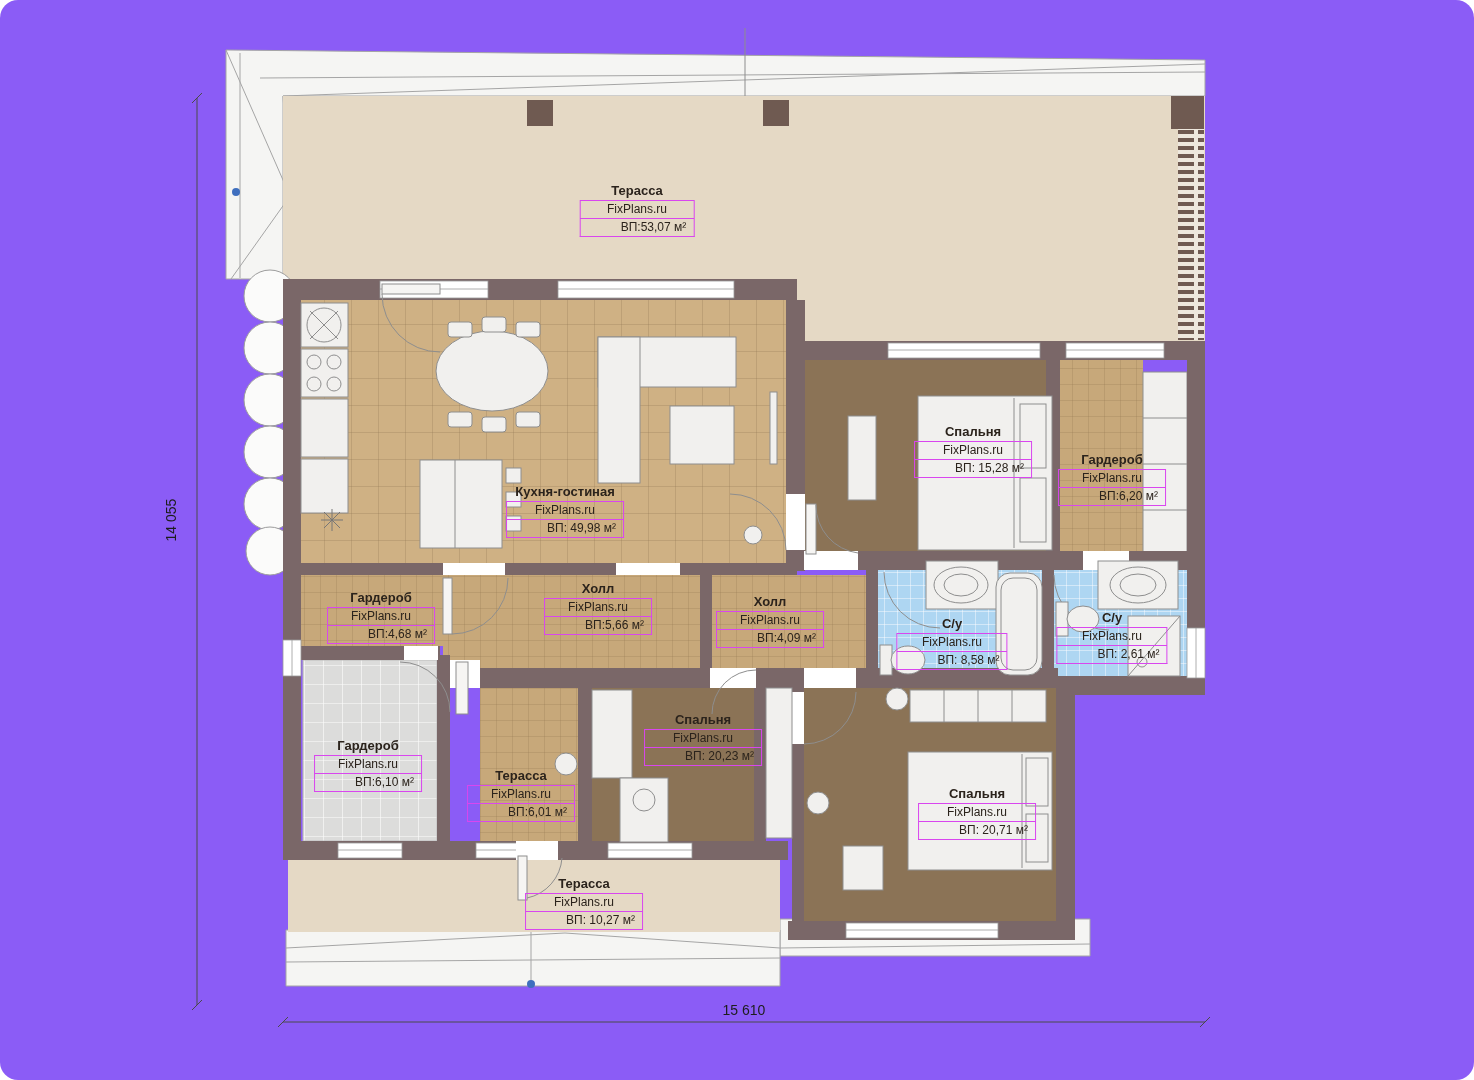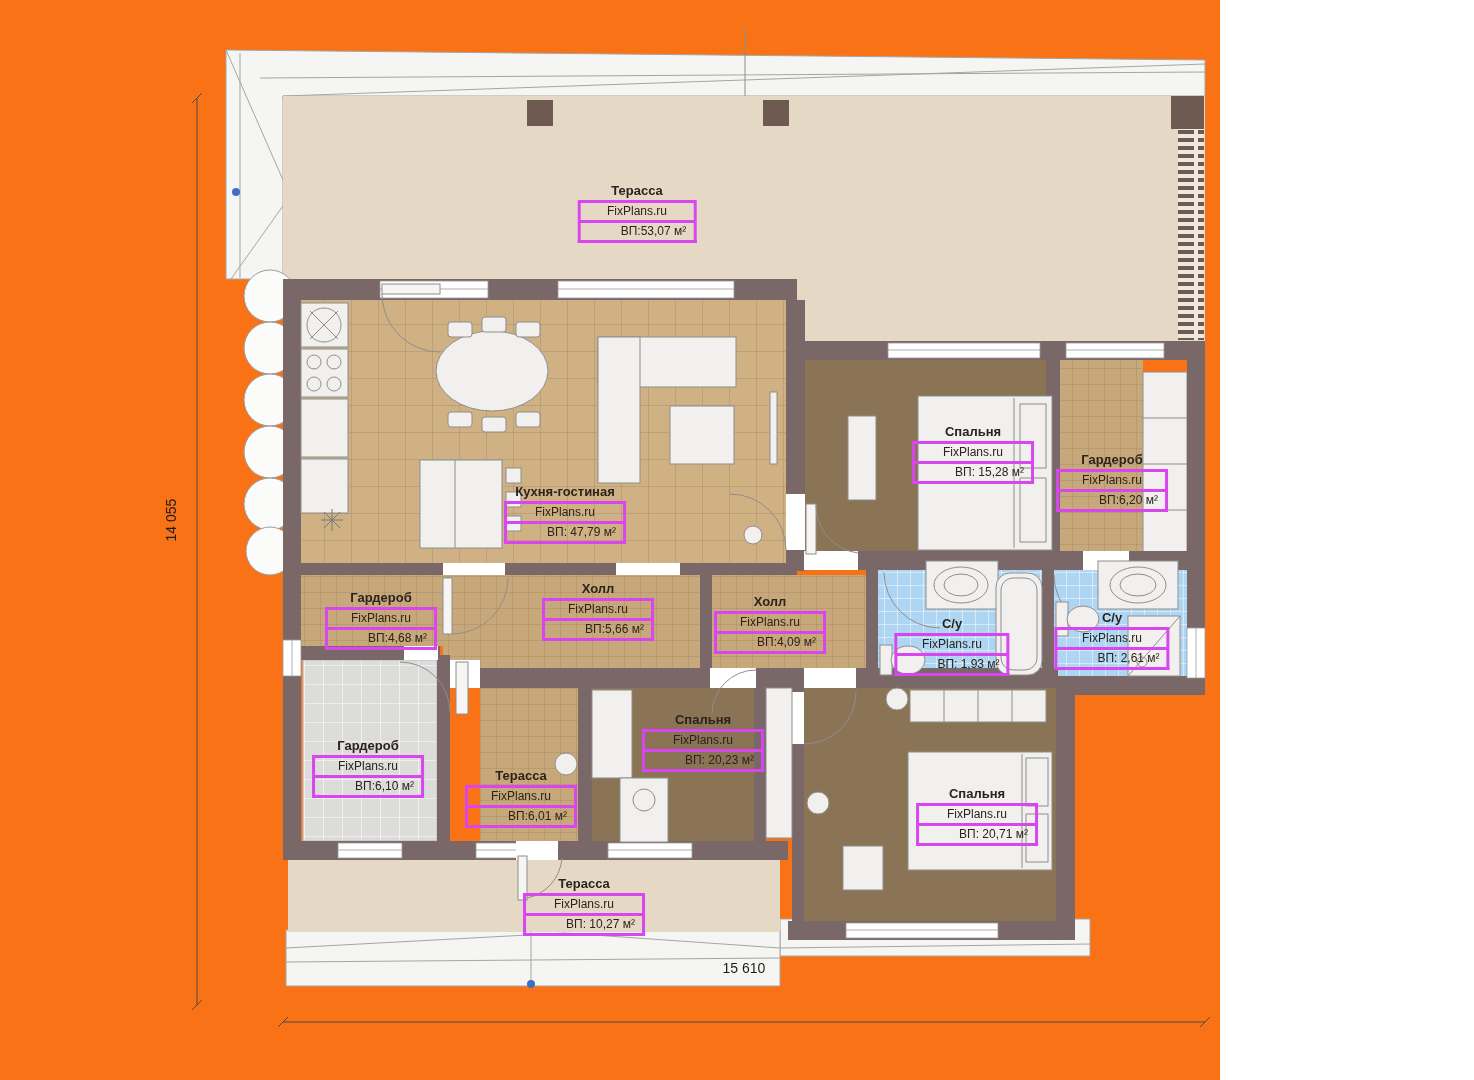--- a/index.html
+++ b/index.html
@@ -1,28 +1,28 @@
 <!DOCTYPE html>
 <html><head>
 <meta charset="utf-8">
 <style>
   html,body{margin:0;padding:0;background:#ffffff;}
-  .stage{position:relative;width:1220px;height:1080px;background:#f97316;overflow:hidden;
-         font-family:"Liberation Sans",sans-serif;}
+  .stage{position:relative;width:1474px;height:1080px;background:#8b5cf6;overflow:hidden;
+         font-family:"Liberation Sans",sans-serif;border-radius:18px;}
   .stage svg{position:absolute;left:0;top:0;}
   .room-label{position:absolute;display:flex;flex-direction:column;align-items:center;
               transform:translateX(-50%);color:#2b231c;z-index:6;pointer-events:none;}
   .room-label .rn{font-weight:bold;font-size:13px;line-height:15px;margin-bottom:2px;white-space:nowrap;}
   .room-label .bxs{display:flex;flex-direction:column;align-items:stretch;}
-  .room-label .bx{border:3px solid #d946ef;padding:0 7px;font-size:12px;line-height:17px;
+  .room-label .bx{border:1px solid #d946ef;padding:0 7px;font-size:12px;line-height:17px;
                   text-align:center;white-space:nowrap;}
   .room-label .bx + .bx{border-top:none;padding-left:40px;}
   .dim{position:absolute;font-size:14px;color:#1d1d1d;z-index:6;}
   .dim-v{left:150px;top:512px;transform:rotate(-90deg);transform-origin:center;}
-  .dim-h{left:744px;top:960px;transform:translateX(-50%);}
+  .dim-h{left:744px;top:1002px;transform:translateX(-50%);}
 </style>
 </head>
 <body>
 
 <div class="stage">
 
 <svg width="1474" height="1080" viewBox="0 0 1474 1080">
   <defs>
     <pattern id="pKitchen" width="27" height="27" patternUnits="userSpaceOnUse">
       <rect width="27" height="27" fill="#cfb184"></rect>
@@ -294,21 +294,21 @@
   <div class="rn">Терасса</div>
   <div class="bxs">
         <div class="bx">FixPlans.ru</div>
   <div class="bx">ВП:53,07 м²</div>
       </div>
 </div>
 <div class="room-label" style="left:565px;top:484px">
   <div class="rn">Кухня-гостиная</div>
   <div class="bxs">
         <div class="bx">FixPlans.ru</div>
-  <div class="bx">ВП: 47,79 м²</div>
+  <div class="bx">ВП: 49,98 м²</div>
       </div>
 </div>
 <div class="room-label" style="left:973px;top:424px">
   <div class="rn">Спальня</div>
   <div class="bxs">
         <div class="bx">FixPlans.ru</div>
   <div class="bx">ВП: 15,28 м²</div>
       </div>
 </div>
 <div class="room-label" style="left:1112px;top:452px">
@@ -336,21 +336,21 @@
   <div class="rn">Холл</div>
   <div class="bxs">
         <div class="bx">FixPlans.ru</div>
   <div class="bx">ВП:4,09 м²</div>
       </div>
 </div>
 <div class="room-label" style="left:952px;top:616px">
   <div class="rn">С/у</div>
   <div class="bxs">
         <div class="bx">FixPlans.ru</div>
-  <div class="bx">ВП: 1,93 м²</div>
+  <div class="bx">ВП: 8,58 м²</div>
       </div>
 </div>
 <div class="room-label" style="left:1112px;top:610px">
   <div class="rn">С/у</div>
   <div class="bxs">
         <div class="bx">FixPlans.ru</div>
   <div class="bx">ВП: 2,61 м²</div>
       </div>
 </div>
 <div class="room-label" style="left:368px;top:738px">

